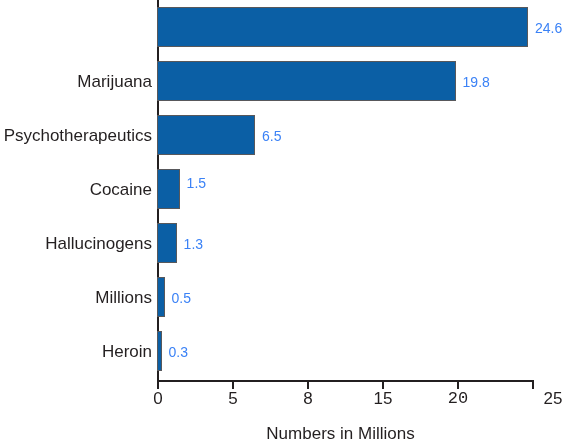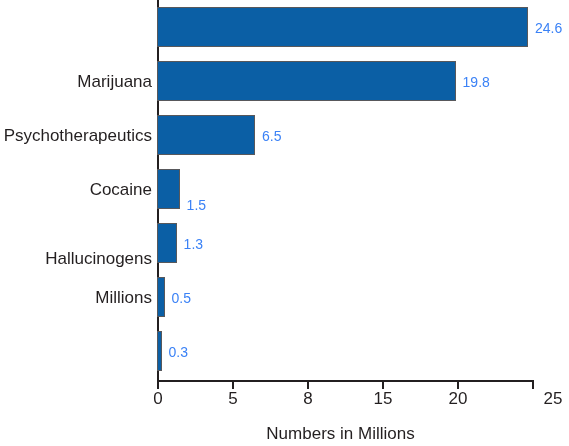--- a/index.html
+++ b/index.html
@@ -132,61 +132,64 @@
   <div class="labels-col">
     <div class="cat-label" style="top:127px">
       <span>Psychotherapeutics</span>
     </div>
     <div class="cat-label" style="top:73px">
       <span>Marijuana</span>
     </div>
     <div class="cat-label" style="top:181px">
       <span>Cocaine</span>
     </div>
-    <div class="cat-label" style="top:250px">
+    <div class="cat-label" style="top:235px">
       <span>Hallucinogens</span>
     </div>
     <div class="cat-label" style="top:289px">
       <span>Millions</span>
+    </div>
+    <div class="cat-label" style="top:343px">
+      <span>Heroin</span>
     </div>
   </div>
 
   <div class="plot">
 
     <div class="y-axis-line"></div>
     <div class="x-axis-line"></div>
 
     <div class="bar" style="top: 7px; left: 0px; width: 370.968px; background: rgb(11, 95, 165); border-color: rgb(88, 88, 91);"></div>
     <div class="bar" style="top: 61px; left: 0px; width: 298.584px; background: rgb(11, 95, 165); border-color: rgb(88, 88, 91);"></div>
     <div class="bar" style="top: 115px; left: 0px; width: 98.02px; background: rgb(11, 95, 165); border-color: rgb(88, 88, 91);"></div>
     <div class="bar" style="top: 169px; left: 0px; width: 22.62px; background: rgb(11, 95, 165); border-color: rgb(88, 88, 91);"></div>
     <div class="bar" style="top: 223px; left: 0px; width: 19.604px; background: rgb(11, 95, 165); border-color: rgb(88, 88, 91);"></div>
     <div class="bar" style="top: 277px; left: 0px; width: 7.54px; background: rgb(11, 95, 165); border-color: rgb(88, 88, 91);"></div>
     <div class="bar" style="top: 331px; left: 0px; width: 4.524px; background: rgb(11, 95, 165); border-color: rgb(88, 88, 91);"></div>
 
     <div class="bar-value" style="top: 21px; left: 377.968px;">24.6</div>
     <div class="bar-value" style="top: 75px; left: 305.584px;">19.8</div>
     <div class="bar-value" style="top: 129px; left: 105.02px;">6.5</div>
-    <div class="bar-value" style="top: 198px; left: 29.62px;">1.5</div>
+    <div class="bar-value" style="top: 176px; left: 29.62px;">1.5</div>
     <div class="bar-value" style="top: 237px; left: 26.604px;">1.3</div>
     <div class="bar-value" style="top: 291px; left: 14.54px;">0.5</div>
     <div class="bar-value" style="top: 345px; left: 11.524px;">0.3</div>
 
     <div class="tick" style="left:0px;"></div>
     <div class="tick" style="left:75px;"></div>
     <div class="tick" style="left:150px;"></div>
     <div class="tick" style="left:225px;"></div>
     <div class="tick" style="left:300px;"></div>
     <div class="tick" style="left:375px;"></div>
 
     <div class="tick-label" style="left:1px;">0</div>
     <div class="tick-label" style="left:76px;">5</div>
     <div class="tick-label" style="left:151px;">8</div>
     <div class="tick-label" style="left:226px;text-align:center;">15</div>
-    <div class="tick-label" style="left:301px;">20</div>
+    <div class="tick-label" style="left:301px;font-family:Liberation Mono, monospace;">20</div>
     <div class="tick-label" style="left:376px;margin-left:20px;">25</div>
 
   </div>
 
   <div class="axis-title">
     <span class="axis-title-inner">Numbers in Millions</span>
   </div>
 
 </div>
 

